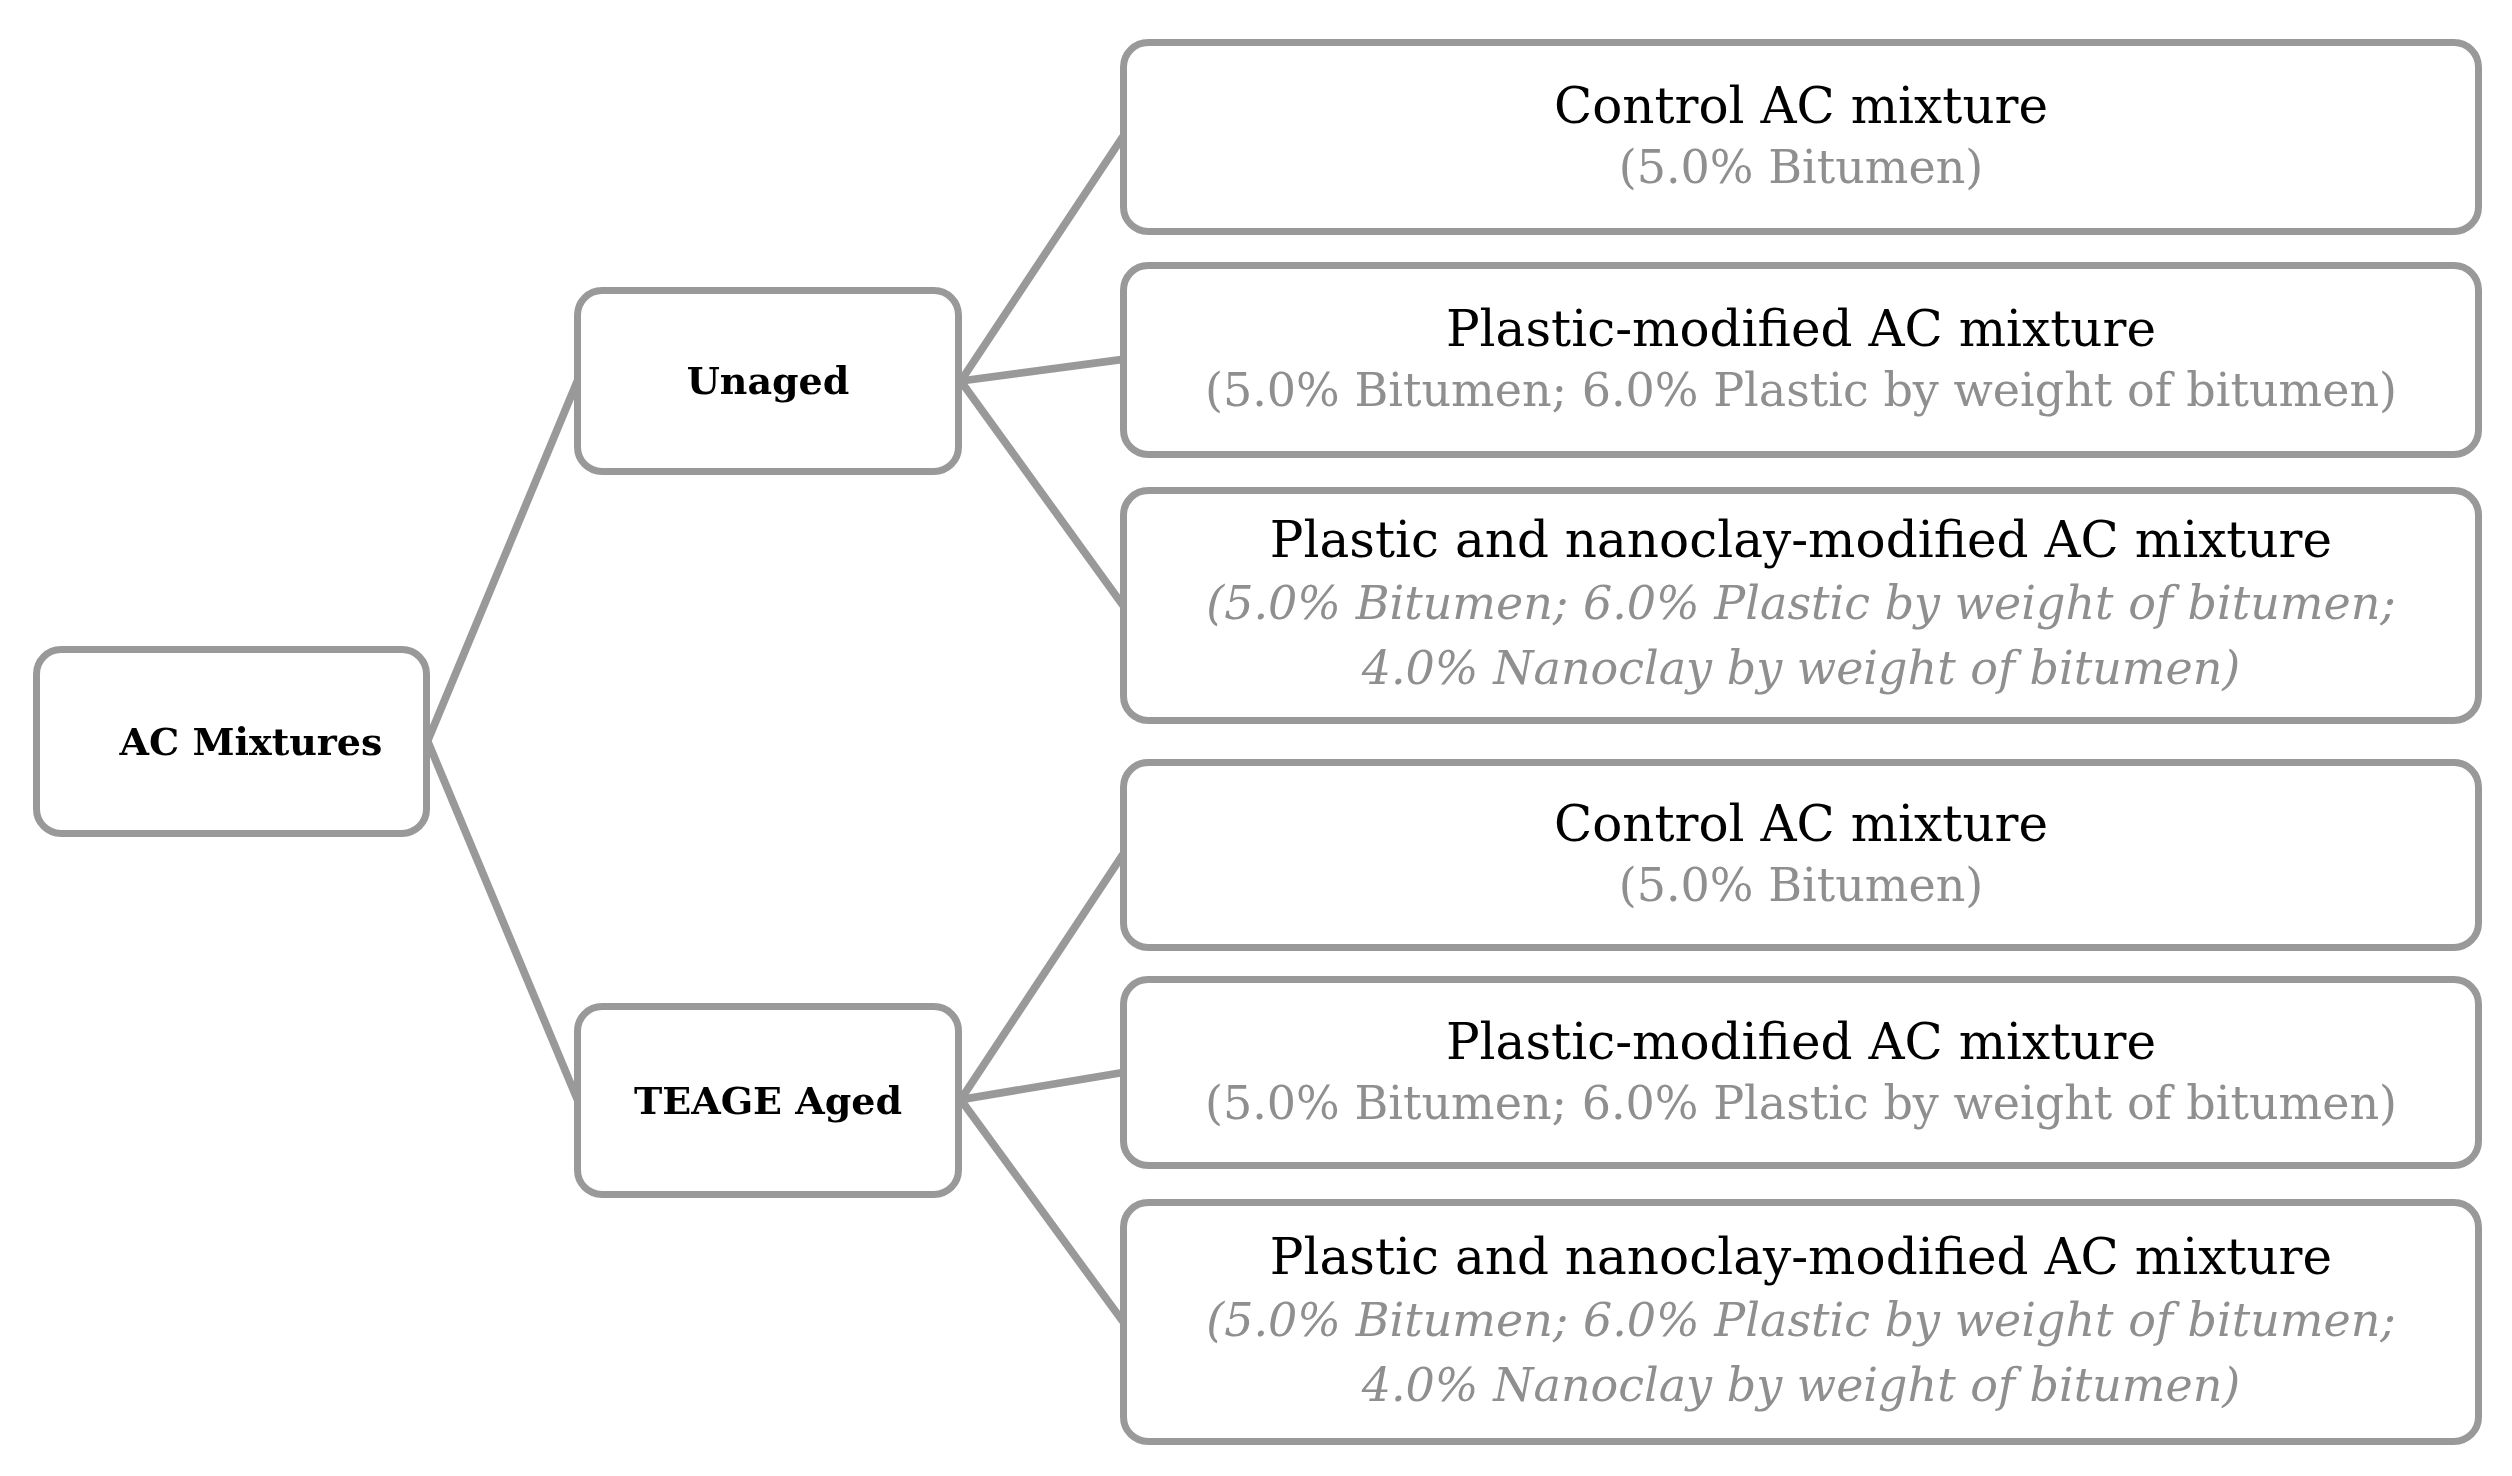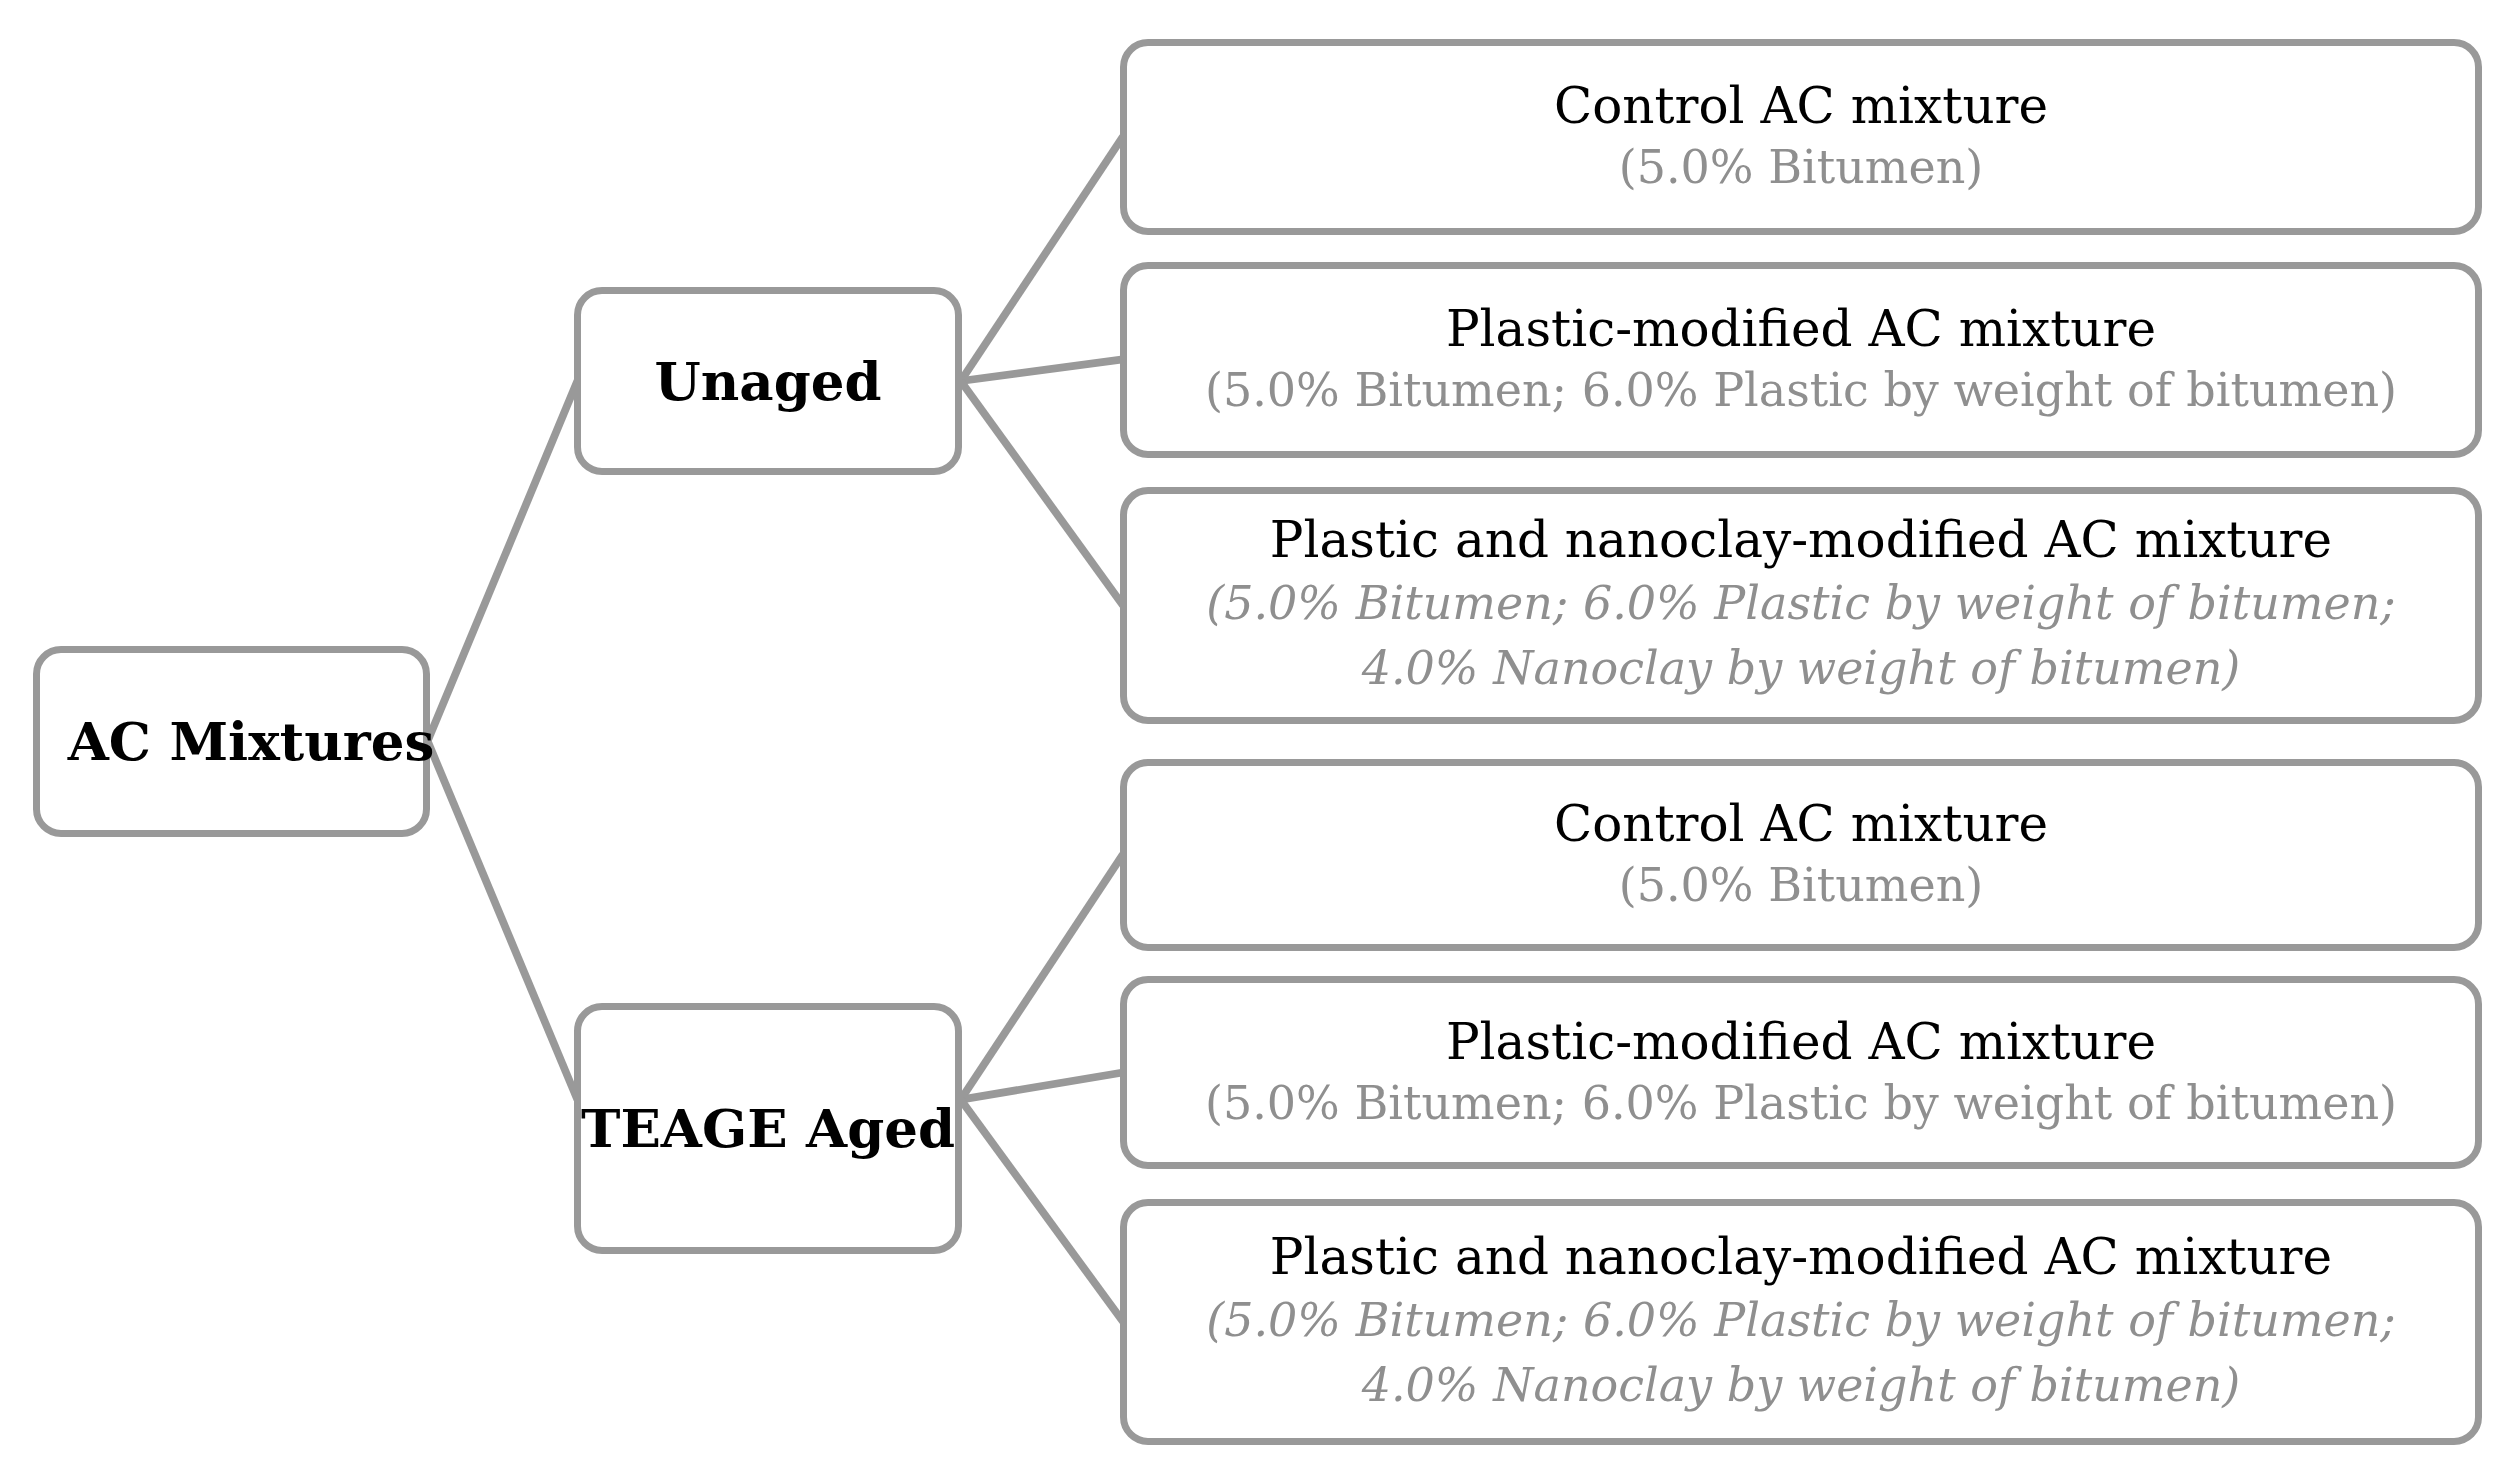--- a/index.html
+++ b/index.html
@@ -20,21 +20,21 @@
     border: 7px solid #999999;
     border-radius: 28px;
     display: flex;
     flex-direction: column;
     align-items: center;
   }
   .label-node { justify-content: center; }
   .label-node .node-label {
     font-weight: bold;
     color: #000000;
-    font-size: 53px;
+    font-size: 38px;
     line-height: 1.1;
     white-space: nowrap;
     text-align: center;
   }
   .leaf {
     justify-content: center;
     padding: 19.4px 23px;
   }
   .leaf-title {
     color: #000000;
@@ -49,21 +49,21 @@
     line-height: 61px;
     text-align: center;
     white-space: nowrap;
   }
   .leaf-subtitle.two-line { line-height: 65px; font-style: italic; }
   .leaf-subtitle.two-line span { display: block; }
 
   
   .root-node  { left:   33px; top:  646px; width:  397px; height: 191px; }
   .branch-unaged { left: 574px; top:  287px; width:  388px; height: 188px; }
-  .branch-teage  { left: 574px; top: 1003px; width:  388px; height: 251px; }
+  .branch-teage  { left: 574px; top: 1003px; width:  388px; height: 195px; }
   .leaf1 { left: 1120px; top:   39px; width: 1362px; height: 196px; }
   .leaf2 { left: 1120px; top:  262px; width: 1362px; height: 196px; }
   .leaf3 { left: 1120px; top:  487px; width: 1362px; height: 237px; }
   .leaf4 { left: 1120px; top:  759px; width: 1362px; height: 192px; }
   .leaf5 { left: 1120px; top: 976px; width: 1362px; height: 193px; }
   .leaf6 { left: 1120px; top: 1199px; width: 1362px; height: 246px; }
 </style>
 </head>
 <body style="background: rgb(255, 255, 255);">
 

